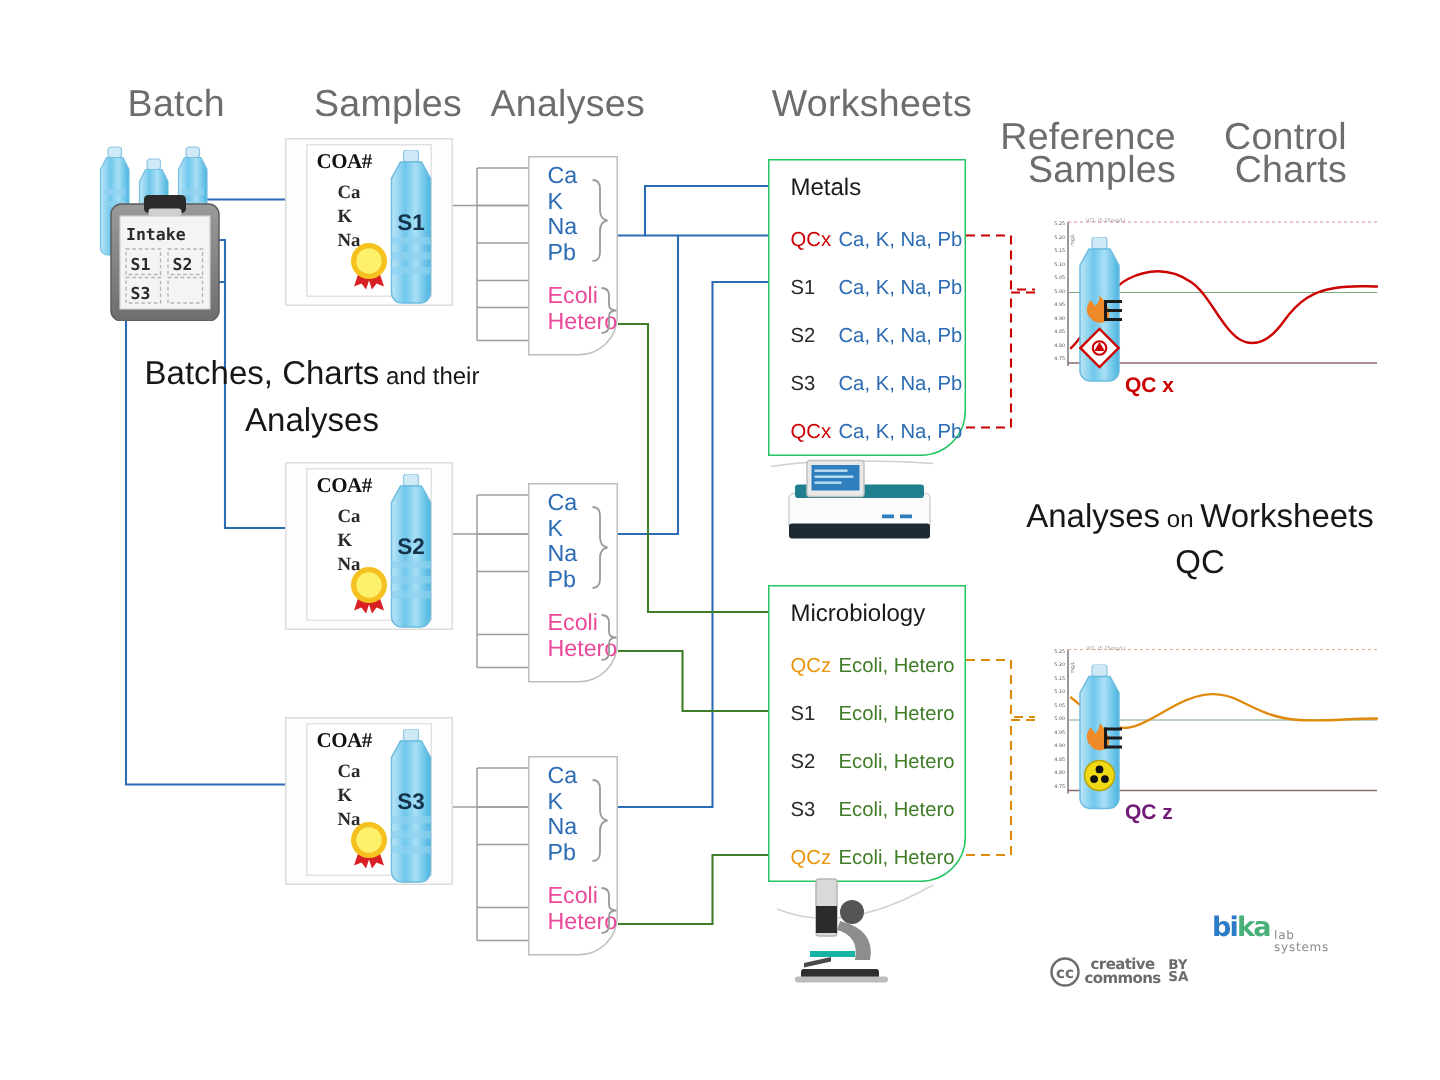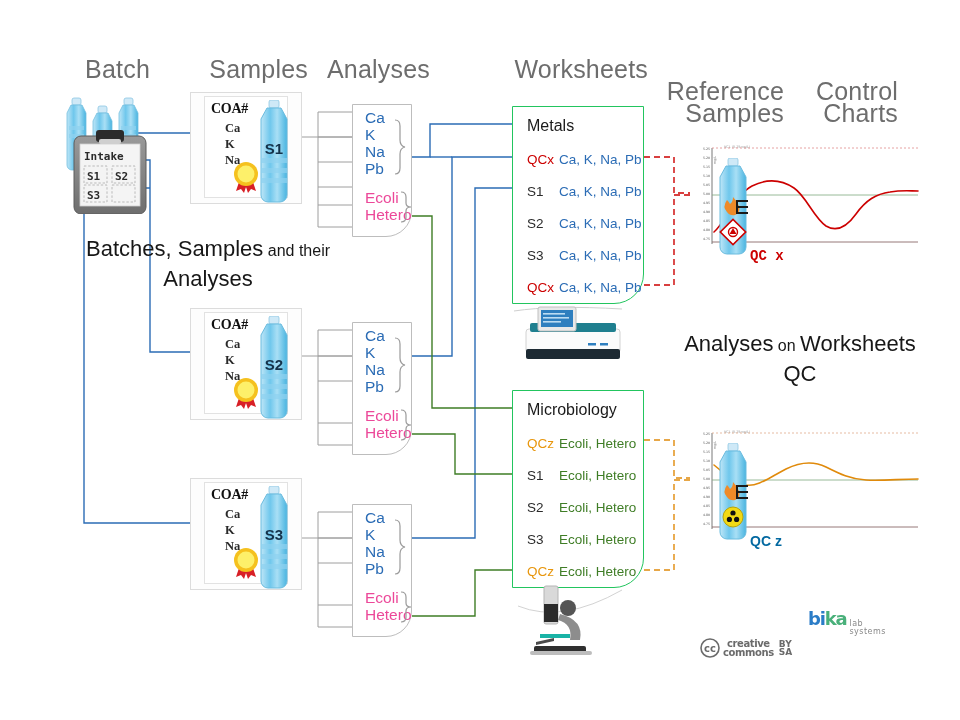--- a/index.html
+++ b/index.html
@@ -58,22 +58,22 @@
     position:absolute;width:100%;text-align:center;font-weight:bold;
     font-size:15px;color:#14324a;
   }
 
   
   .caption{position:absolute;text-align:center;color:#171717;}
   .cap-big{font-size:22px;}
   .cap-small{font-size:16px;}
 
   .qclabel{position:absolute;font-weight:bold;font-size:14px;}
-  .qcx-label{color:#cc0000;font-family:Liberation Mono, monospace;}
-  .qcz-label{color:#0369a1;}
+  .qcx-label{color:#cc0000;}
+  .qcz-label{color:#701a75;}
 
   
   .cc-logo{position:absolute;display:flex;align-items:center;}
   .cc-text{font-family:"DejaVu Sans",sans-serif;font-weight:bold;font-size:10px;line-height:9px;color:#6b6b6b;letter-spacing:-.4px;text-align:center;}
   .bysa{font-family:"DejaVu Sans",sans-serif;font-weight:bold;font-size:9px;line-height:8.5px;color:#6b6b6b;}
   .bika-word{font-family:"DejaVu Sans",sans-serif;font-weight:bold;font-size:18px;letter-spacing:-1.2px;}
   .bika-sub{font-family:"DejaVu Sans",sans-serif;font-size:8px;line-height:8px;color:#8a8a8a;letter-spacing:.5px;}
 </style>
 </head>
 <body>
@@ -506,21 +506,21 @@
               <circle cx="3.6" cy="2.4" r="2.6"></circle>
             <circle cx="0" cy="0" r="1.5" fill="#f2d915"></circle>
           </g>
         </g>
       </svg>
     </div>
     <div class="qclabel qcz-label" style="left:60px;top:108px;">QC z</div>
   </div>
 
   <div class="caption" style="left:58px;top:235px;width:300px;line-height:28px;">
-    <span class="cap-big">Batches, Samples</span><span class="cap-small"> and their</span><br>
+    <span class="cap-big">Batches, Charts</span><span class="cap-small"> and their</span><br>
     <span class="cap-big">Analyses</span>
   </div>
 
   <div class="caption" style="left:655px;top:330px;width:290px;line-height:28px;">
     <span class="cap-big">Analyses</span><span class="cap-small"> on </span><span class="cap-big">Worksheets</span><br>
     <span class="cap-big">QC</span>
   </div>
 
   <div class="cc-logo" style="left:700px;top:638px;">
     <svg width="20" height="20" viewBox="0 0 20 20">

